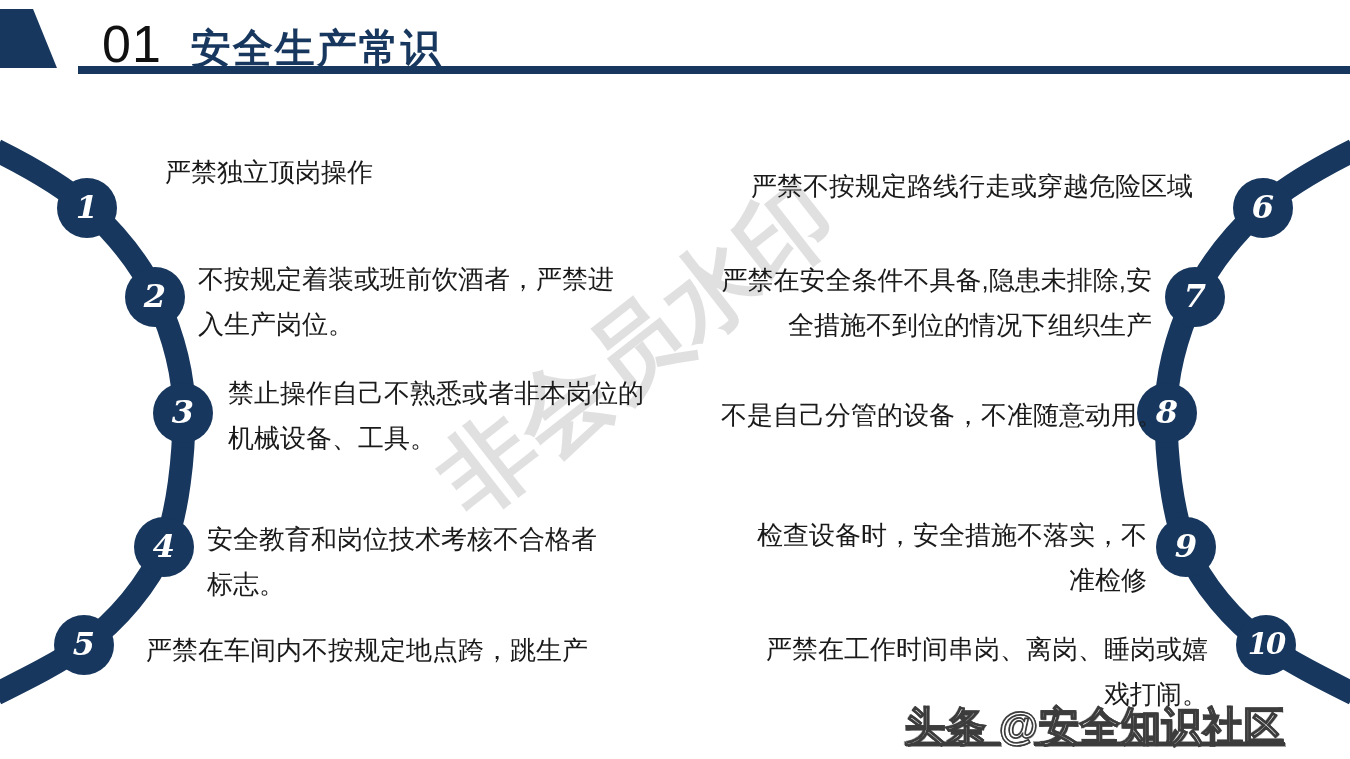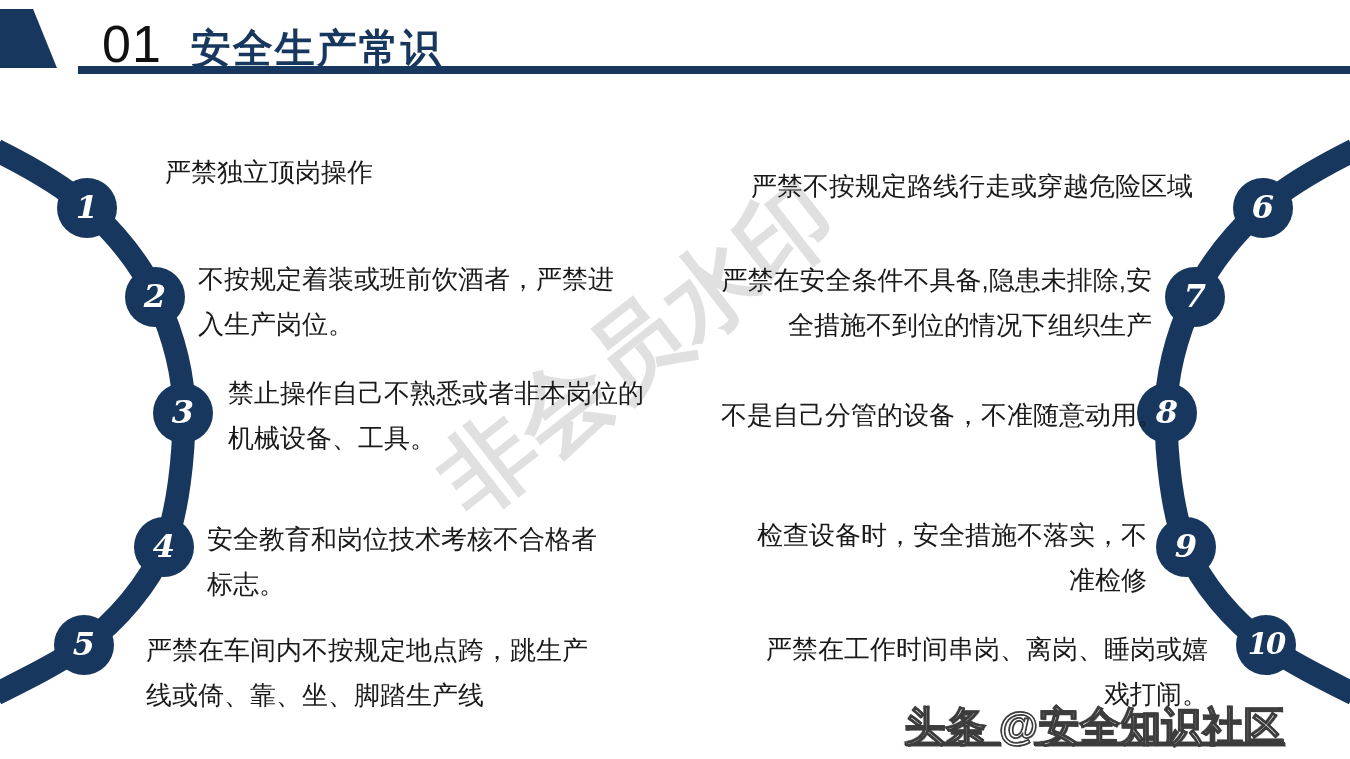--- a/index.html
+++ b/index.html
@@ -178,21 +178,20 @@
   <div class="rule-text" style="left:228px; top:371px;">
     <div>禁止操作自己不熟悉或者非本岗位的</div>
     <div>机械设备、工具。</div>
   </div>
   <div class="rule-text" style="left:207px; top:517px;">
     <div>安全教育和岗位技术考核不合格者</div>
     <div>标志。</div>
   </div>
   <div class="rule-text" style="left:146px; top:628px;">
     <div>严禁在车间内不按规定地点跨，跳生产</div>
-    <div>线或倚、靠、坐、脚踏生产线</div>
   </div>
 
   <div class="rule-text right" style="right:157px; top:164px;margin-left:34px;">
     <div>严禁不按规定路线行走或穿越危险区域</div>
   </div>
   <div class="rule-text right" style="right:198px; top:258px;margin-left:46px;">
     <div>严禁在安全条件不具备,隐患未排除,安</div>
     <div>全措施不到位的情况下组织生产</div>
   </div>
   <div class="rule-text right" style="right:187px; top:393px;">

